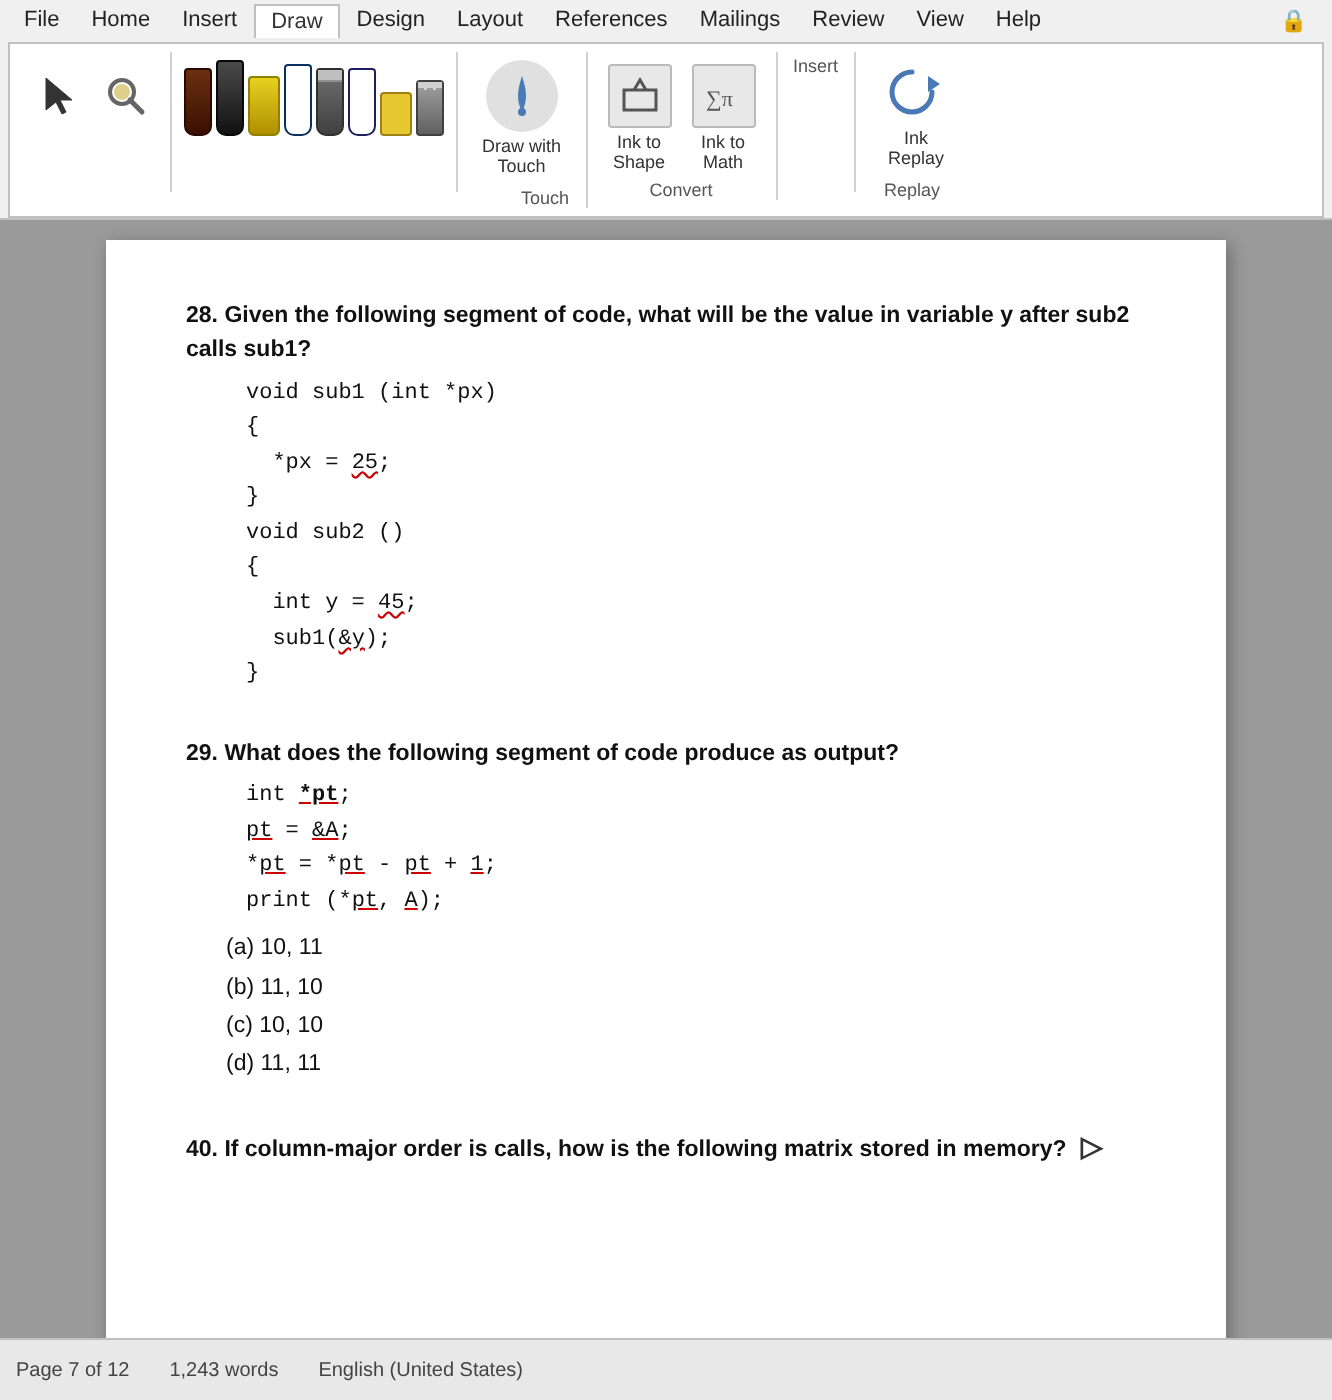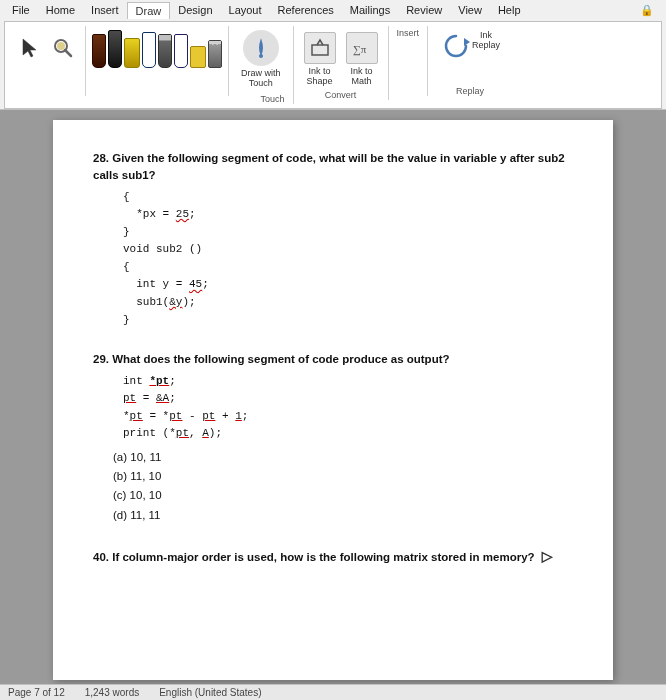--- a/index.html
+++ b/index.html
@@ -153,21 +153,21 @@
       margin-top: 6px;
       margin-left: 20px;
       font-size: 11.5px;
     }
 
     .option-line {
       margin-bottom: 2px;
     }
 
     .status-bar {
-      height: 16px;
+      height: 31px;
       background: #e8e8e8;
       border-top: 1px solid #c0c0c0;
       display: flex;
       align-items: center;
       padding: 0 8px;
       font-size: 10px;
       color: #444;
       gap: 20px;
     }
 
@@ -295,21 +295,21 @@
           </div>
         </div>
         <div class="ribbon-section-label" style="font-size:9px; color:#555;">Convert</div>
       </div>
 
       <div class="ribbon-section" style="padding: 0 8px;">
         <div class="ribbon-section-label" style="font-size:9px; color:#555;">Insert</div>
       </div>
 
       <div class="ribbon-section" style="padding: 0 8px; border-right:none;">
-        <div style="display:flex; flex-direction:row; align-items:flex-start; cursor:pointer; padding:4px;">
+        <div style="display:flex; flex-direction:column; align-items:flex-end; cursor:pointer; padding:4px;">
           <div style="width:32px; height:32px; display:flex; align-items:center; justify-content:center; margin-bottom:2px;">
             <svg width="28" height="28" viewBox="0 0 28 28">
               <path d="M14 4 A10 10 0 1 0 24 14" fill="none" stroke="#4a7ab5" stroke-width="2.5" stroke-linecap="round"></path>
               <polygon points="22,6 28,10 22,14" fill="#4a7ab5"></polygon>
             </svg>
           </div>
           <span style="font-size:9px; text-align:center; color:#333;">Ink<br>Replay</span>
         </div>
         <div class="ribbon-section-label" style="font-size:9px; color:#555;">Replay</div>
       </div>
@@ -318,20 +318,21 @@
   </div>
 
   <div class="doc-area">
     <div class="doc-page">
 
       <div class="question">
         <div class="question-header">
           <span>28</span>. <span>Given the following segment of code, what will be the value in variable y after sub2 calls sub1?</span>
         </div>
         <div class="code-block">
+          <span class="code-line">void sub1 (int *px)</span>
           <span class="code-line">{</span>
           <span class="code-line">&nbsp;&nbsp;*px = <span style="text-decoration:underline; text-decoration-color:#cc0000; text-decoration-style:wavy;">25</span>;</span>
           <span class="code-line">}</span>
           <span class="code-line">void sub2 ()</span>
           <span class="code-line">{</span>
           <span class="code-line">&nbsp;&nbsp;int y = <span style="text-decoration:underline; text-decoration-color:#cc0000; text-decoration-style:wavy;">45</span>;</span>
           <span class="code-line">&nbsp;&nbsp;sub1(<span style="text-decoration:underline; text-decoration-color:#cc0000; text-decoration-style:wavy;">&amp;y</span>);</span>
           <span class="code-line">}</span>
         </div>
       </div>
@@ -349,21 +350,21 @@
         <div class="options">
           <div class="option-line">(a) 10, 11</div>
           <div class="option-line">(b) 11, 10</div>
           <div class="option-line">(c) 10, 10</div>
           <div class="option-line">(d) 11, 11</div>
         </div>
       </div>
 
       <div class="question">
         <div class="question-header">
-          <span>40</span>. <span>If column-major order is used, how is the following matrix stored in memory?</span>
+          <span>40</span>. <span>If column-major order is calls, how is the following matrix stored in memory?</span>
           
           <span style="font-size:14px; color:#333; margin-left:4px;">▷</span>
         </div>
 
       </div>
 
     </div>
   </div>
 
   <div class="status-bar">

